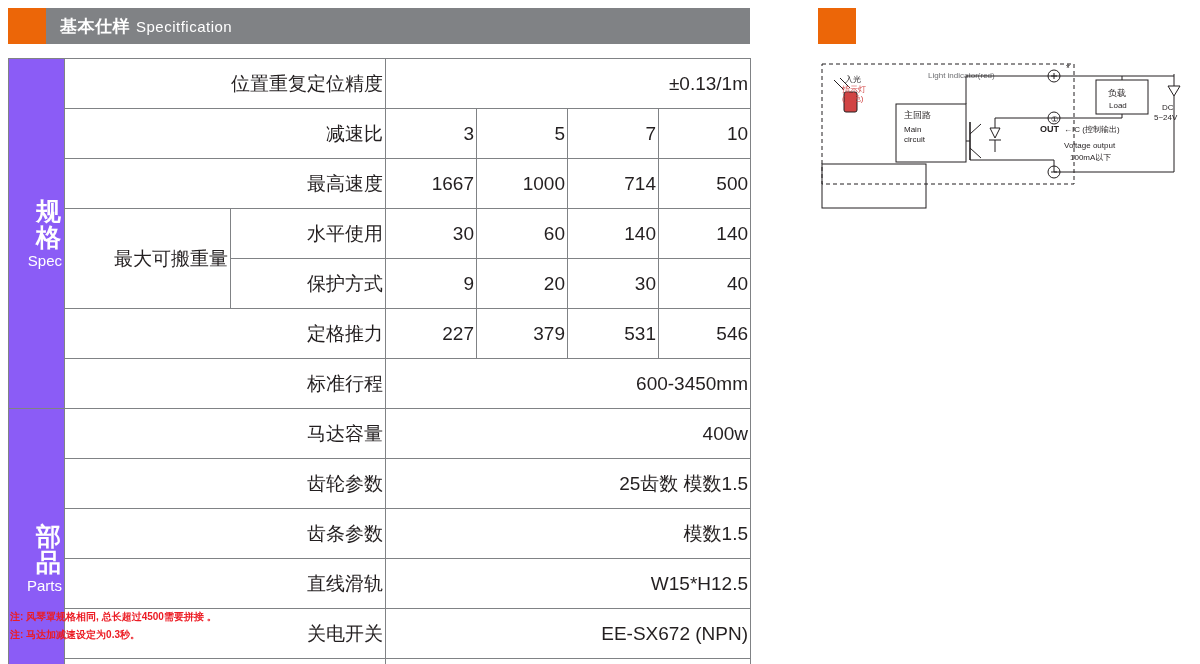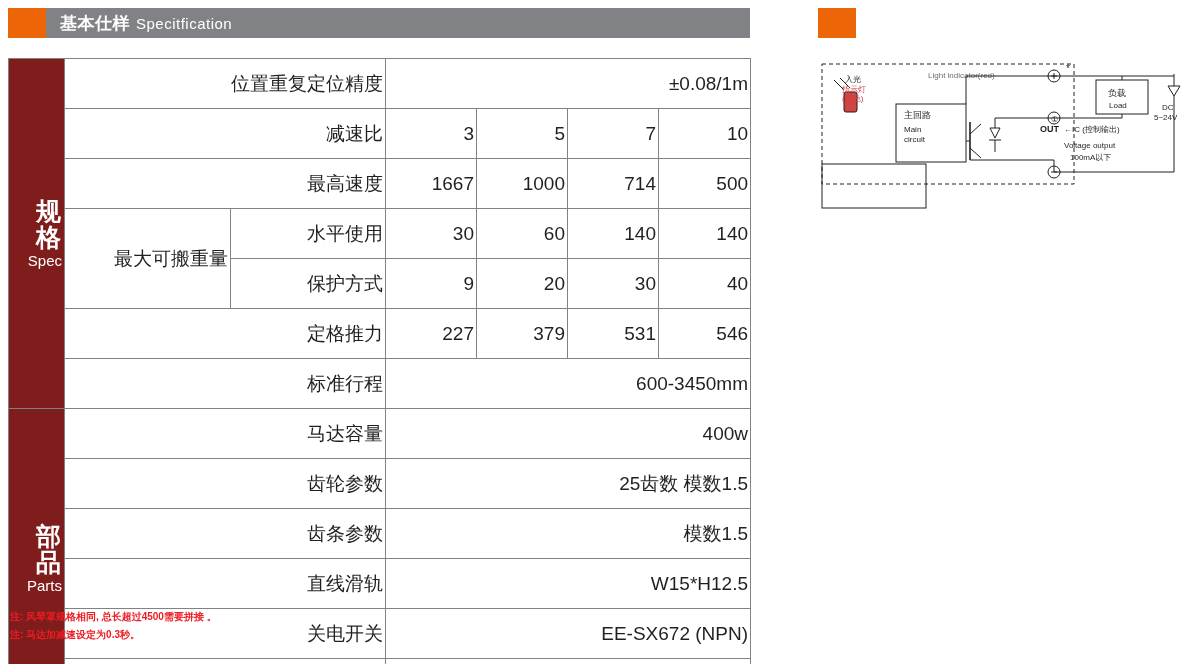--- a/index.html
+++ b/index.html
@@ -12,21 +12,21 @@
     height: 664px;
     font-family: "Liberation Sans", sans-serif;
     color: #231f20;
     position: relative;
     overflow: hidden;
   }
 
   
   .hdr {
     position: absolute;
-    height: 30px;
+    height: 36px;
     display: flex;
     align-items: stretch;
   }
   .hdr .swatch {
     width: 38px;
     background: #ec6608;
     flex: 0 0 38px;
   }
   .hdr .bar {
     flex: 1 1 auto;
@@ -64,21 +64,21 @@
   }
   table.spec td {
     border: 1px solid #808285;
     text-align: right;
     vertical-align: middle;
     font-size: 19px;
     height: 41px;
     padding: 4px 2px;
   }
   td.side {
-    background: #7f1d1d;
+    background: #8b5cf6;
     color: #ffffff;
     width: 56px;
     padding: 0 4px;
     line-height: 1.04;
     border: 1px solid #808285;
   }
   td.side .cn {
     font-size: 25px;
     font-weight: bold;
     display: block;
@@ -150,21 +150,21 @@
       <col style="width:92px">
     </colgroup>
     <tbody>
 
       <tr>
         <td class="side" rowspan="7">
           <span class="cn">规格</span>
           <span class="en">Spec</span>
         </td>
         <td class="label" colspan="2">位置重复定位精度</td>
-        <td class="val" colspan="4">±0.08/1m</td>
+        <td class="val" colspan="4">±0.13/1m</td>
       </tr>
 
       <tr>
         <td class="label" colspan="2">减速比</td>
         <td class="num">3</td>
         <td class="num">5</td>
         <td class="num">7</td>
         <td class="num">10</td>
       </tr>
 

